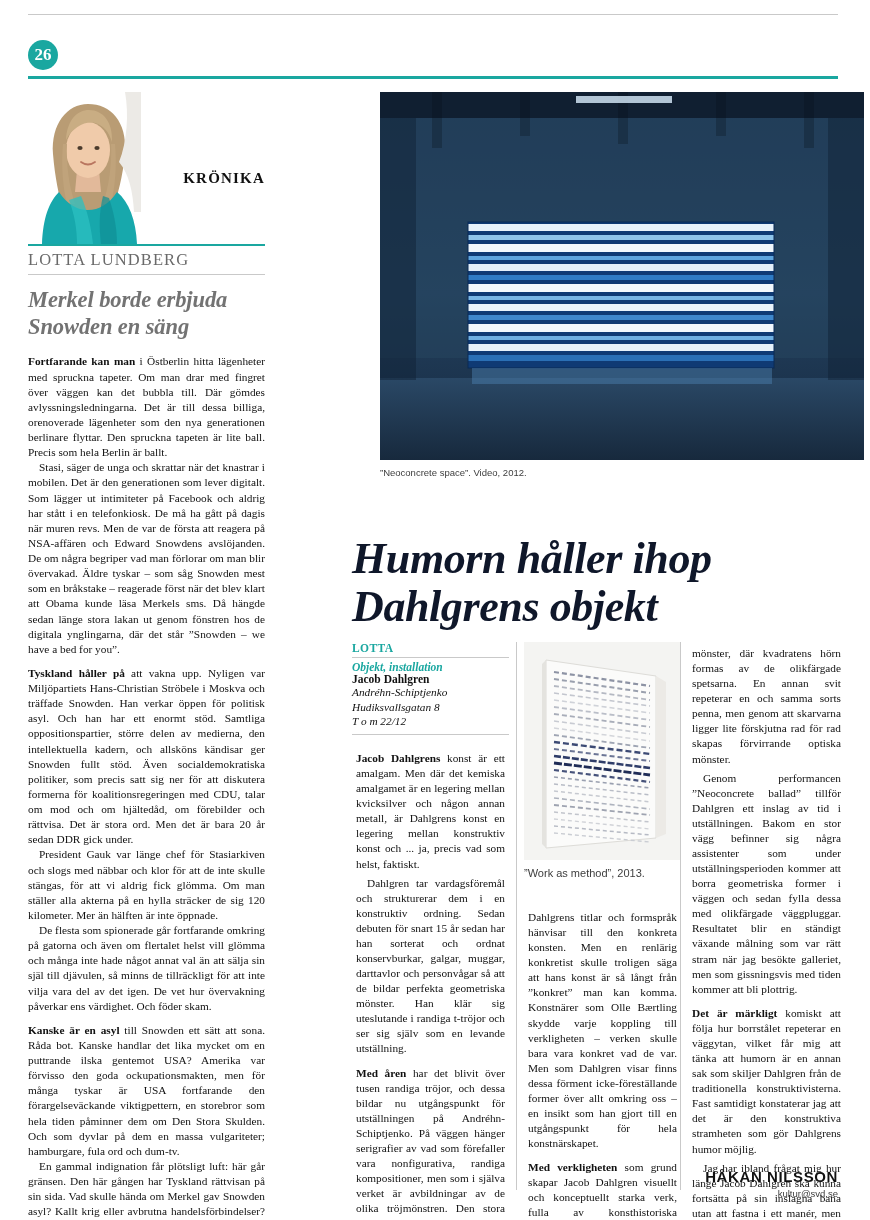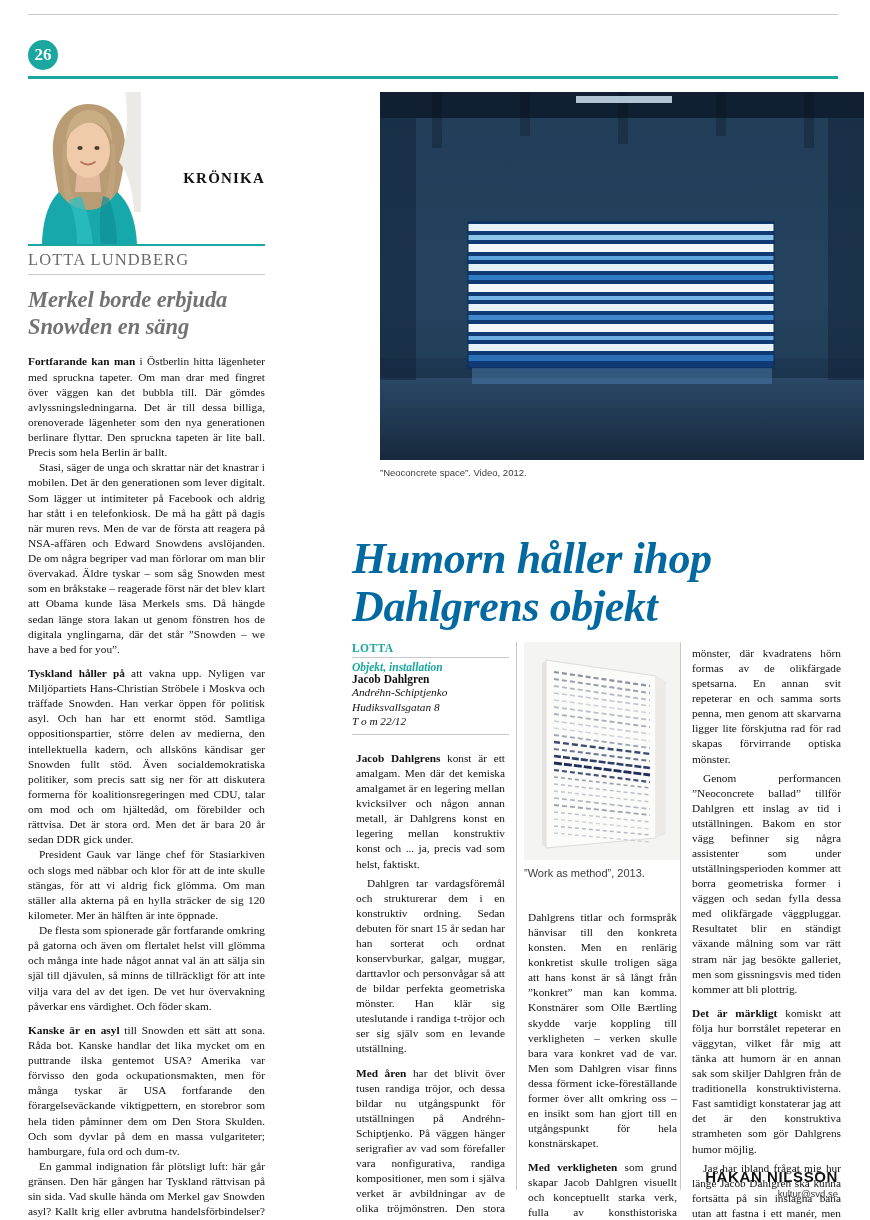--- a/index.html
+++ b/index.html
@@ -162,21 +162,21 @@
   }
 
   .headline {
     position: absolute;
     left: 352px; top: 498px;
     width: 490px;
     font-family: "Liberation Serif", serif;
     font-style: italic;
     font-size: 44px;
     line-height: 1.1;
-    color: #0369a1;
+    color: #0f172a;
     letter-spacing: -.4px;
   }
 
   
   .factbox {
     position: absolute;
     left: 352px; top: 642px;
     width: 157px;
   }
   .fact-kicker {

